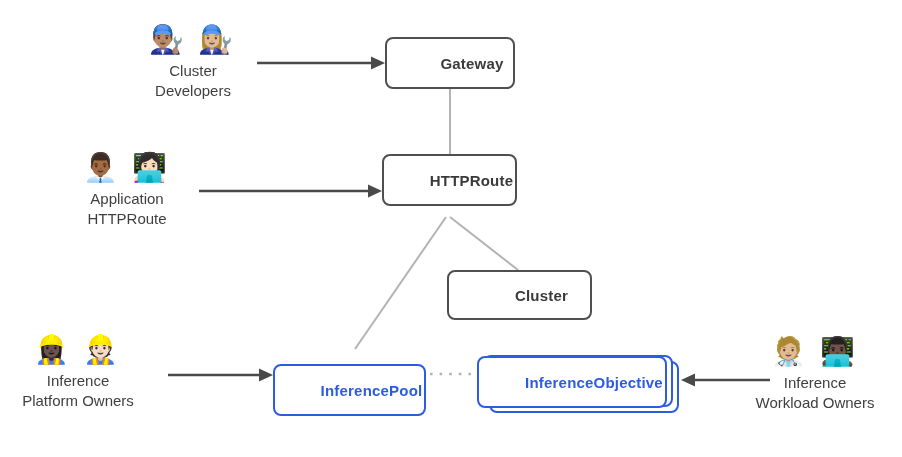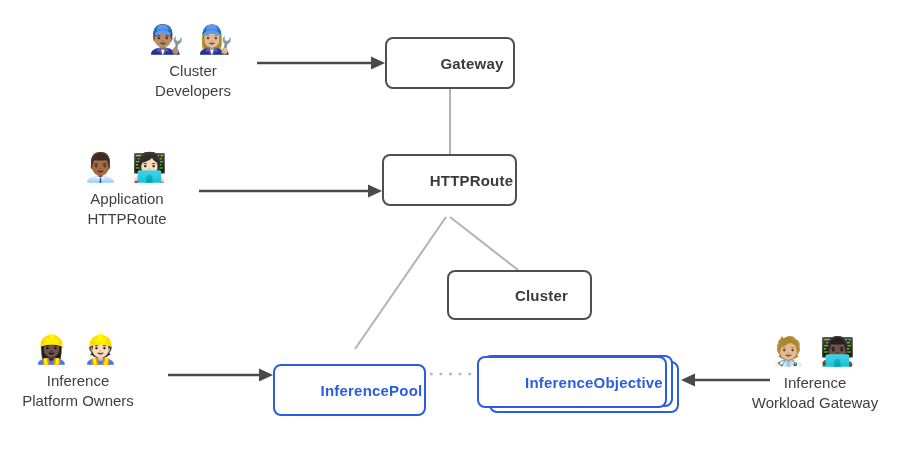--- a/index.html
+++ b/index.html
@@ -121,17 +121,17 @@
     <div class="actor-label">
       <div>Inference</div>
       <div>Platform Owners</div>
     </div>
   </div>
 
   <div class="actor" style="left:730px;top:334px">
     <div class="emoji">🧑🏼‍⚕️ 👨🏿‍💻</div>
     <div class="actor-label">
       <div>Inference</div>
-      <div>Workload Gateway</div>
+      <div>Workload Owners</div>
     </div>
   </div>
 
 </div>
 
 </body></html>

